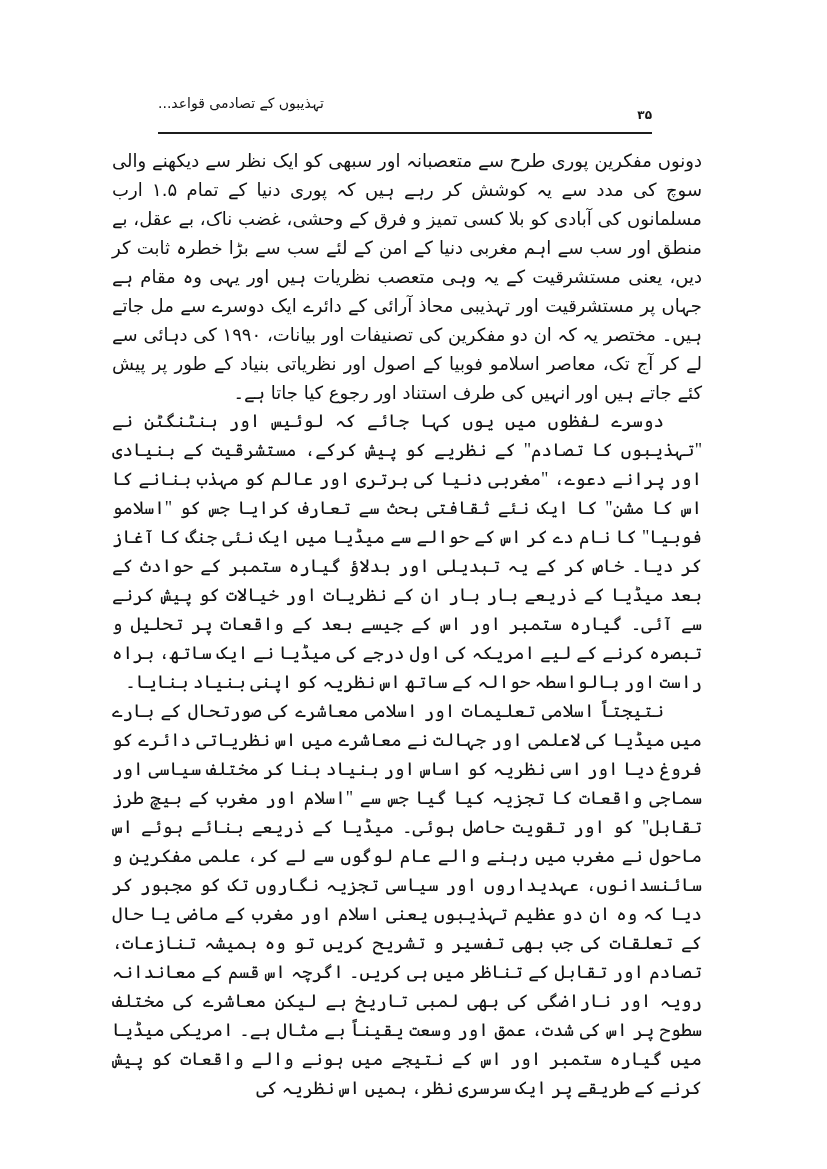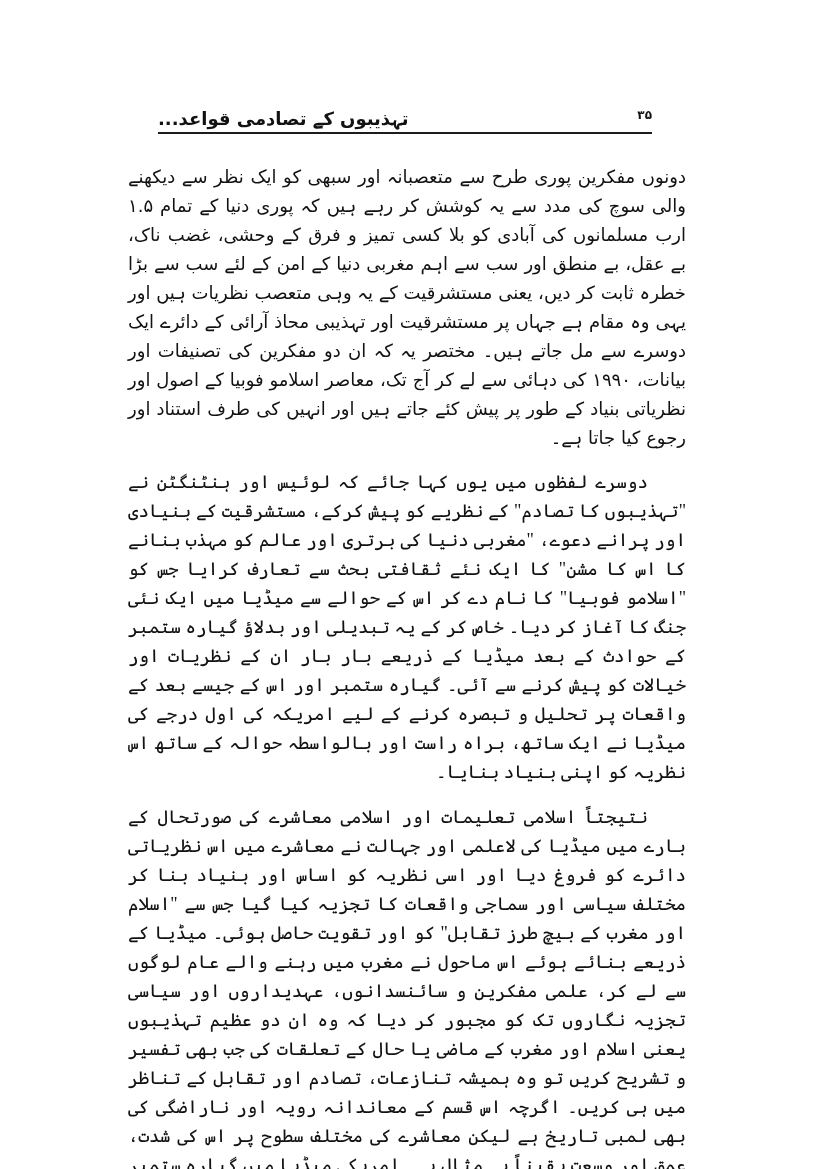--- a/index.html
+++ b/index.html
@@ -26,24 +26,24 @@
     height: 34px;
     border-bottom: 2px solid #1c1c1c;
     display: flex;
     flex-direction: row;
     justify-content: space-between;
     align-items: flex-end;
   }
   .header-title {
     direction: rtl;
     unicode-bidi: plaintext;
-    font-size: 18px;
-    font-weight: bold;
+    font-size: 14px;
+    font-weight: normal;
     letter-spacing: 0.5px;
-    padding-bottom: 3px;
+    padding-bottom: 21px;
     white-space: nowrap;
   }
   .page-number {
     direction: rtl;
     font-size: 12px;
     font-weight: bold;
     padding-bottom: 10px;
     white-space: nowrap;
   }
   
@@ -51,21 +51,21 @@
     position: absolute;
     left: 112px;
     top: 146px;
     width: 590px;
     direction: rtl;
     text-align: justify;
     font-size: 18px;
     line-height: 29px;
   }
   .para {
-    margin: 16px;
+    margin: 0;
     padding: 0;
   }
   .para.indent {
     text-indent: 38px; 
     font-family: Liberation Serif, serif;
   }
 </style>
 </head>
 <body>
 

